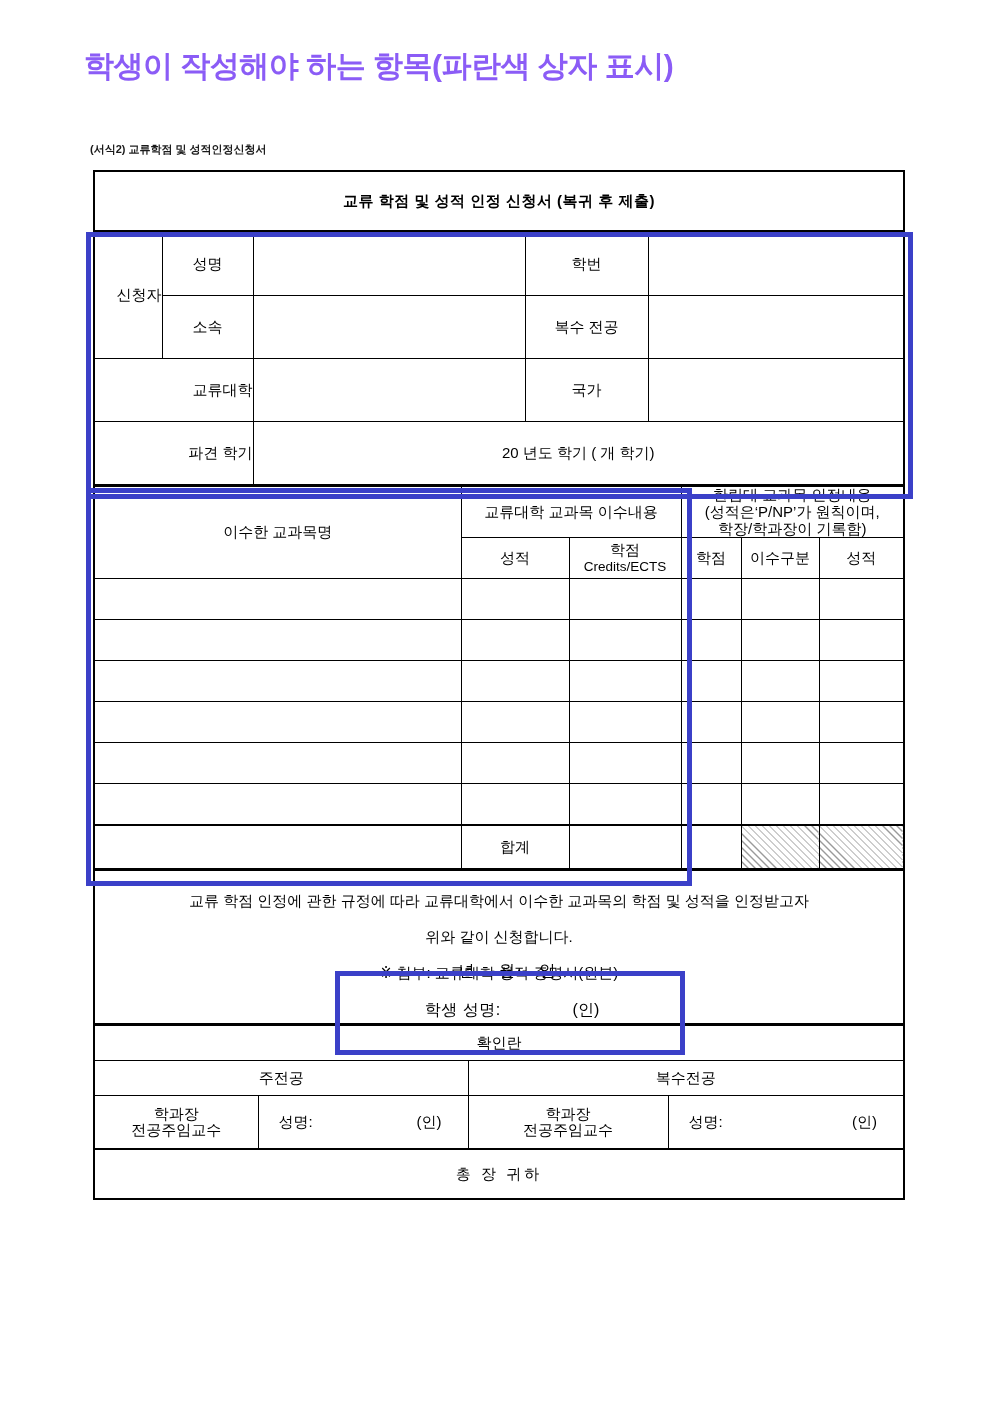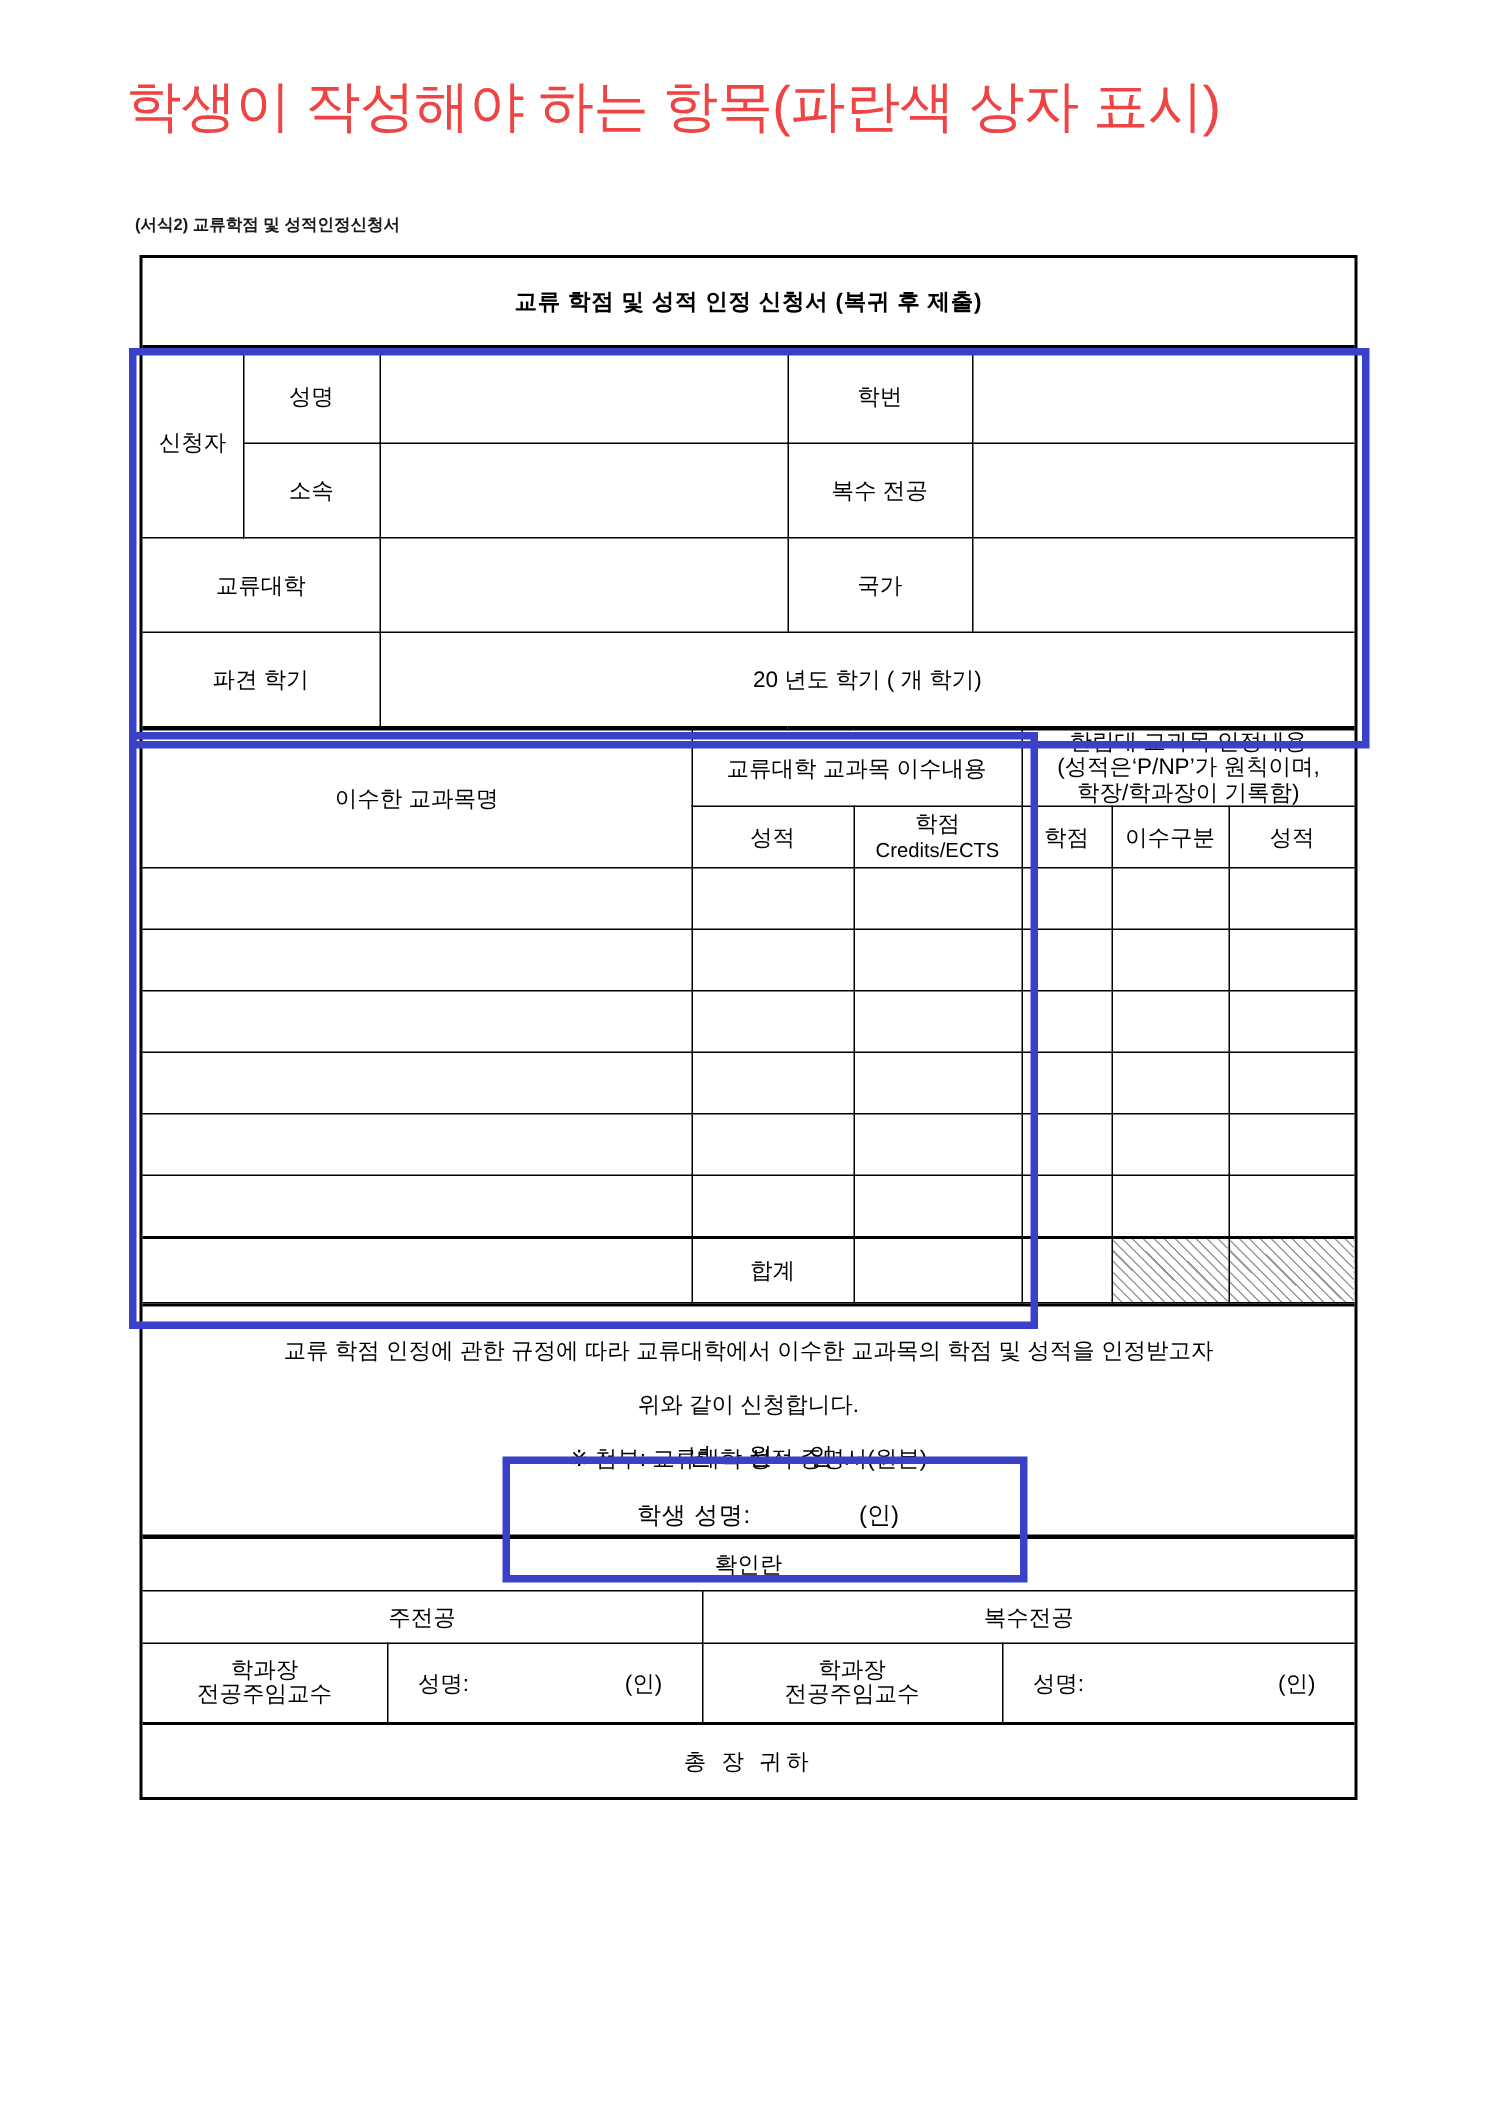--- a/index.html
+++ b/index.html
@@ -14,23 +14,23 @@
     font-family: "Liberation Sans", "DejaVu Sans", sans-serif;
     color: #000000;
     overflow: hidden;
   }
 
   
   .page-heading {
     position: absolute;
     left: 84px;
     top: 46px;
-    font-size: 37px;
-    font-weight: 400;
-    color: #ef4444;
+    font-size: 30px;
+    font-weight: 700;
+    color: #8b5cf6;
     letter-spacing: -0.5px;
     white-space: nowrap;
   }
   .form-code {
     position: absolute;
     left: 90px;
     top: 142px;
     font-size: 11px;
     font-weight: 700;
     color: #1a1a1a;
@@ -70,21 +70,21 @@
     letter-spacing: 0.5px;
     border-left: none !important;
     border-right: none !important;
     border-top: none !important;
     border-bottom: 2px solid #000 !important;
     margin-left: 40px;
   }
 
   
   .applicant-table td { height: 62px; margin-top: 42px; }
-  .applicant-table td.outer-l { border-left: none; }
+  .applicant-table td.outer-l { border-left: none; text-align: right; }
   .applicant-table td.outer-r { border-right: none; }
   .sep-heavy { border-bottom: 2px solid #000 !important; }
 
   
   .course-table td { height: 40px; font-size: 15px; }
   .course-table td.outer-l { border-left: none; }
   .course-table td.outer-r { border-right: none; }
   .hdr-tall { height: 48px; }
   .two-line { line-height: 1.12; }
   .small-latin { font-size: 13.5px; }

